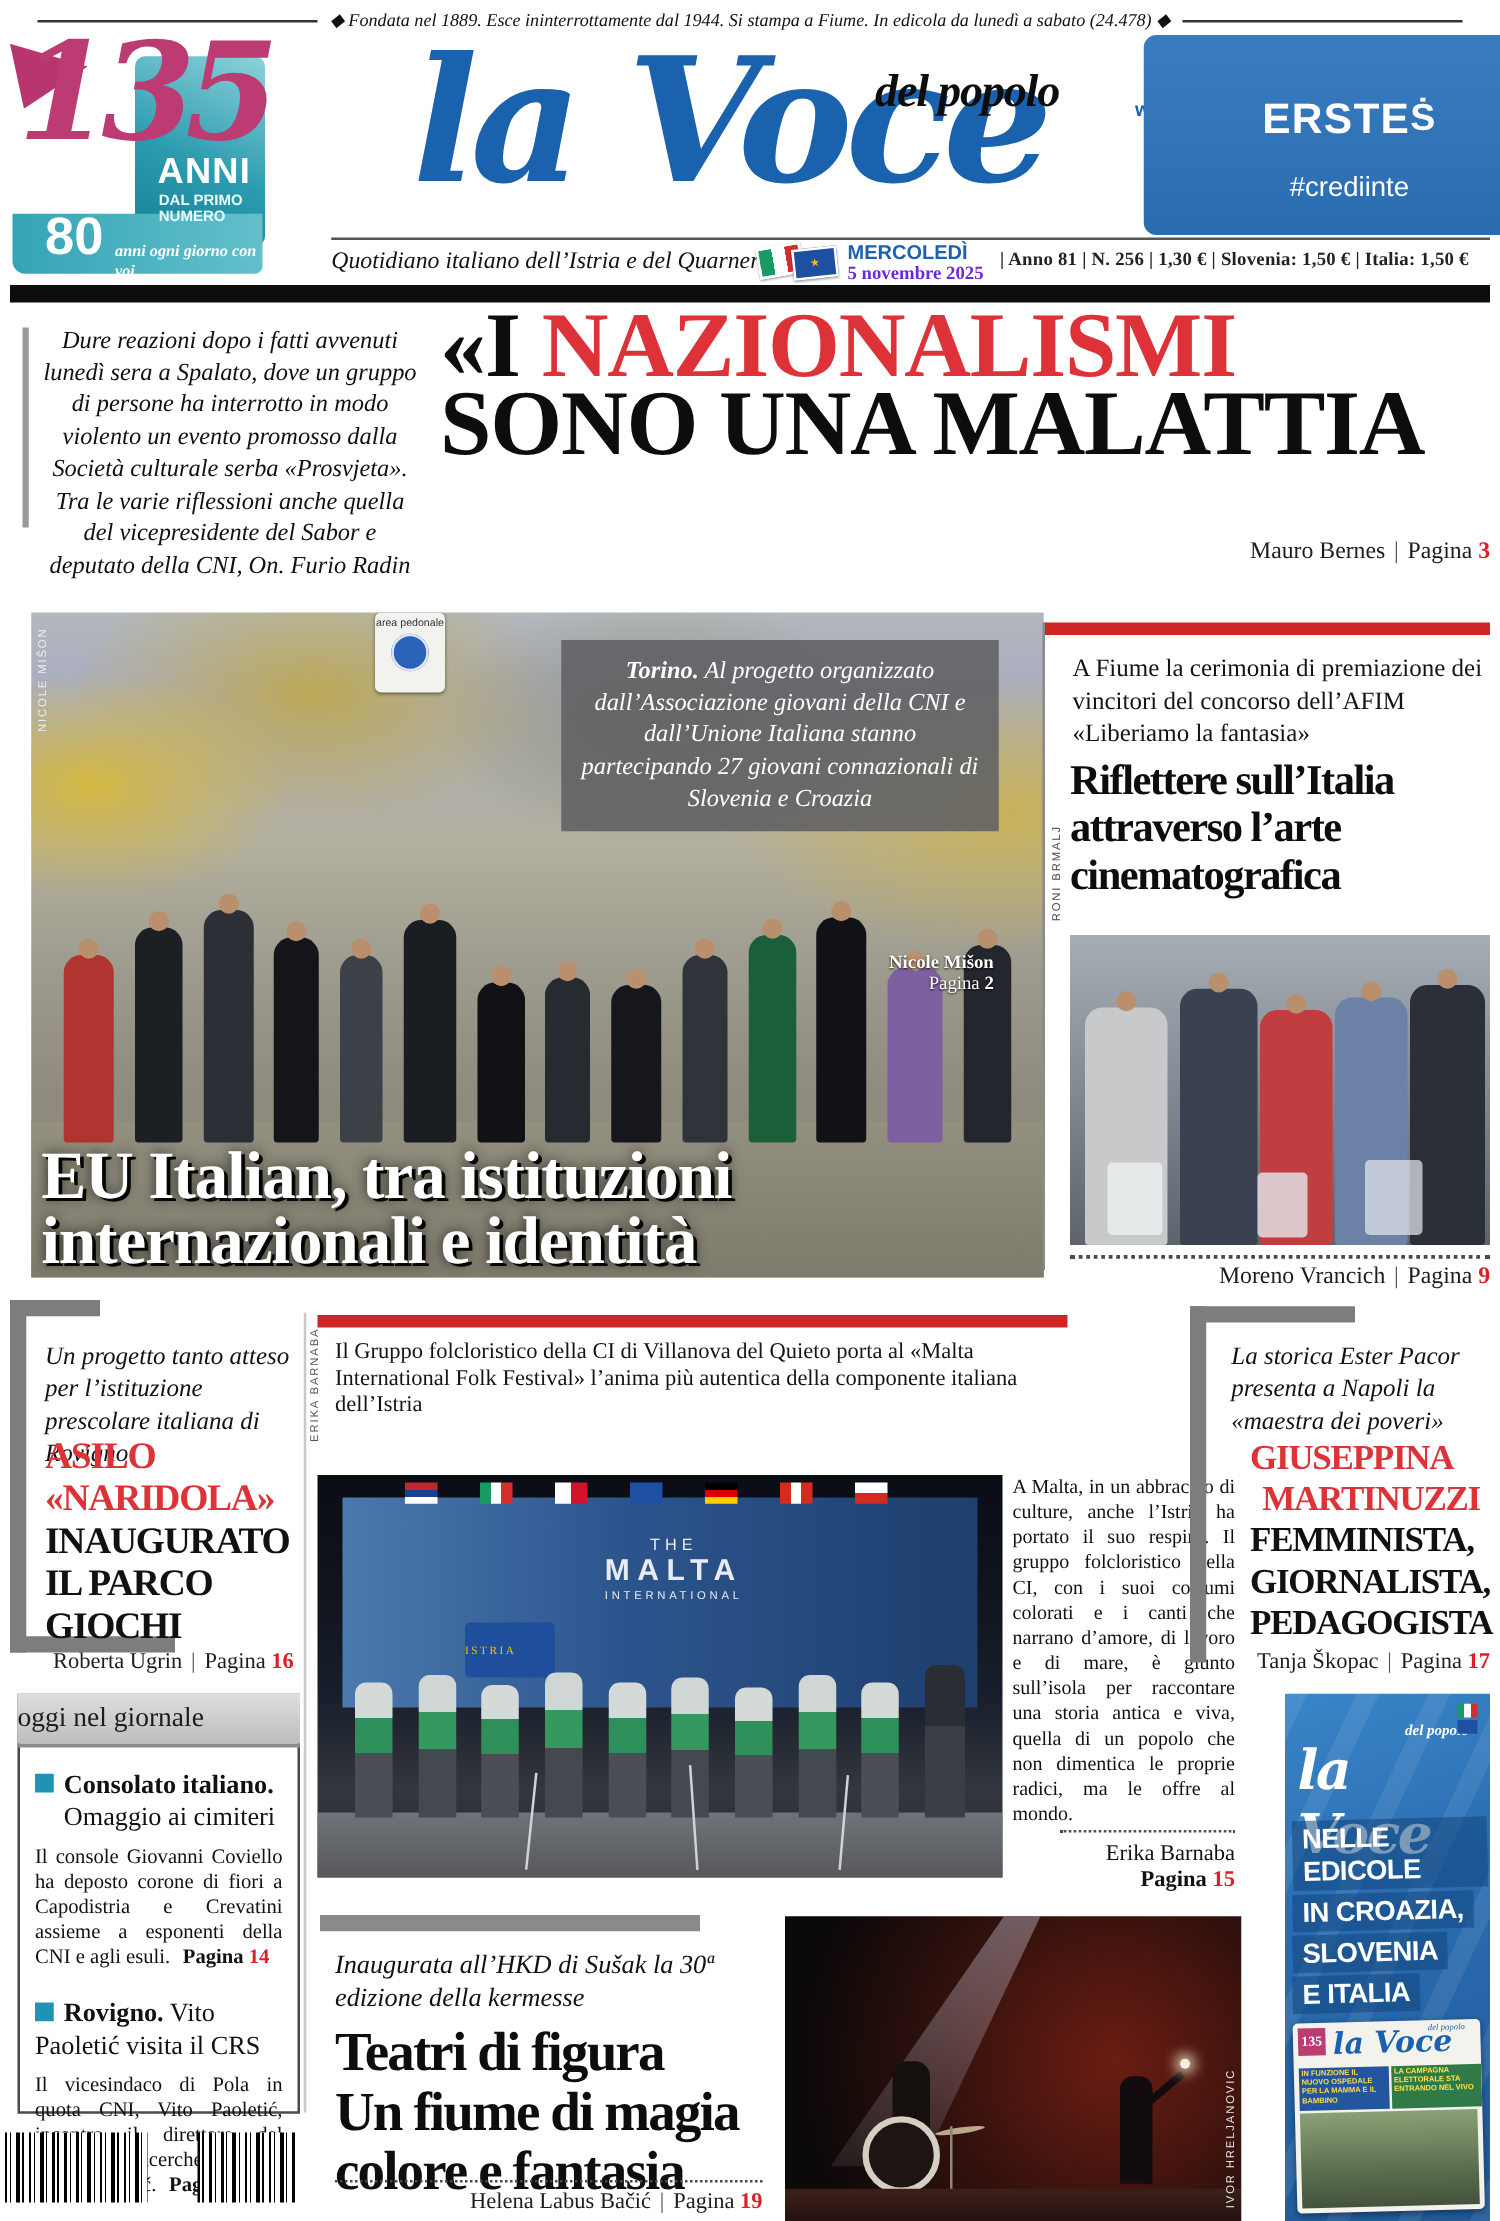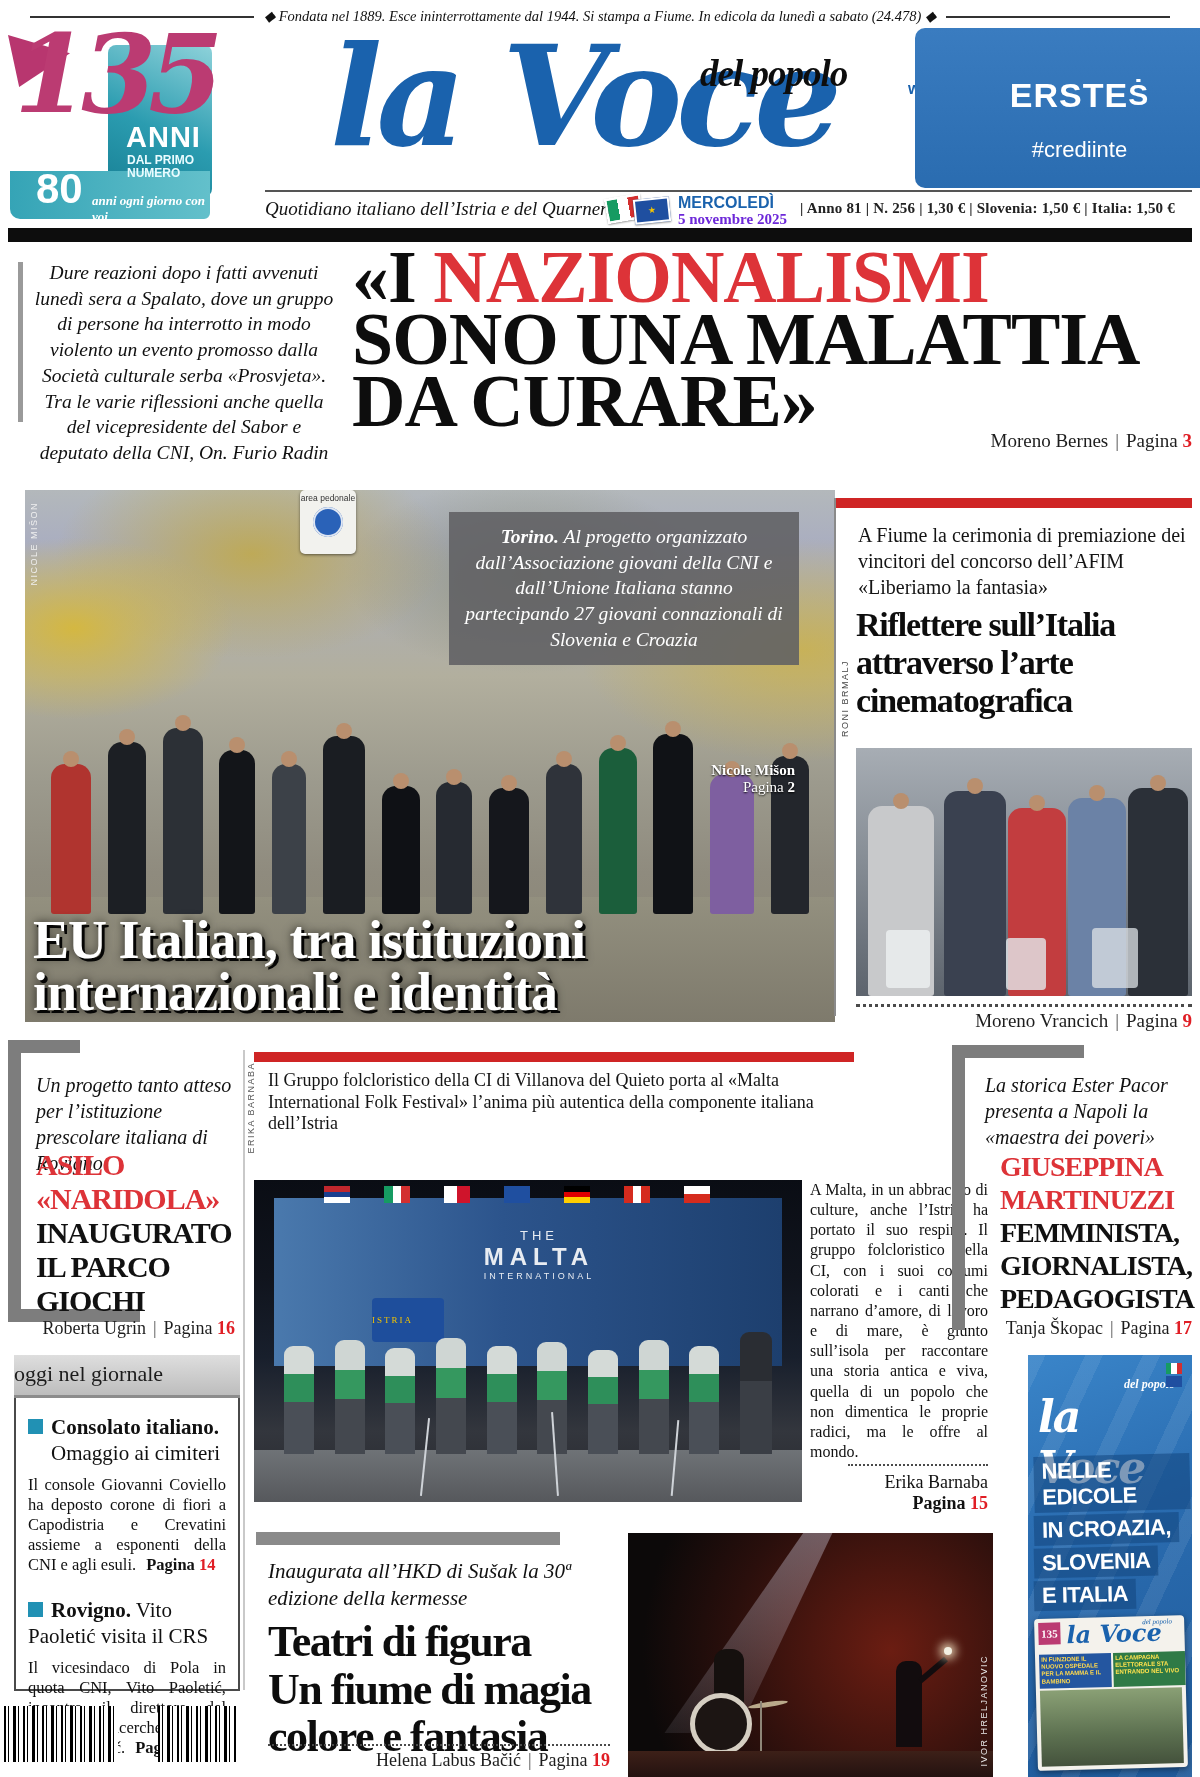--- a/index.html
+++ b/index.html
@@ -67,24 +67,23 @@
   <div class="abs" style="left:800px;top:200px;font-size:15px;font-weight:bold;color:#222;letter-spacing:0.2px;">| Anno 81 | N. 256 | 1,30 € | Slovenia: 1,50 € | Italia: 1,50 €</div>
 
   <div class="abs" style="left:8px;top:228px;width:1184px;height:14px;background:#0d0d0d;"></div>
 
   <div class="abs" style="left:18px;top:262px;width:5px;height:160px;background:#9a9a9a;"></div>
   <div class="abs ital" style="left:34px;top:260px;width:300px;font-size:19.5px;line-height:1.32;text-align:center;color:#101010;">Dure reazioni dopo i fatti avvenuti lunedì sera a Spalato, dove un gruppo di persone ha interrotto in modo violento un evento promosso dalla Società culturale serba «Prosvjeta». Tra le varie riflessioni anche quella del vicepresidente del Sabor e deputato della CNI, On. Furio Radin</div>
 
   <div class="abs slab" style="left:352px;top:246px;width:845px;font-size:74px;line-height:62px;white-space:nowrap;">
     <div><span style="color:#0d0d0d;">«I </span><span style="color:#dd3338;">NAZIONALISMI</span></div>
     <div style="color:#0d0d0d;">SONO UNA MALATTIA</div>
-    <div style="color:#0d0d0d;">DA CURARE»</div>
   </div>
   <div class="abs byline" style="right:8px;top:430px;text-align:right;">
-    <span>Moreno Bernes</span><span class="sep">|</span><span>Pagina</span> <span class="pgno">3</span>
+    <span>Mauro Bernes</span><span class="sep">|</span><span>Pagina</span> <span class="pgno">3</span>
   </div>
 
   <div class="abs photo" style="left:25px;top:490px;width:810px;height:532px;background:linear-gradient(180deg,#b3b8bb 0%,#aaaec0 10%,#b2af9e 35%,#9c9a8d 55%,#8f8b7e 72%,#86826f 100%);">
     <div class="abs" style="inset:0;background:
       radial-gradient(ellipse 230px 130px at 6% 26%,rgba(214,184,60,.95),transparent 70%),
       radial-gradient(ellipse 280px 150px at 28% 12%,rgba(196,168,54,.75),transparent 70%),
       radial-gradient(ellipse 260px 140px at 62% 16%,rgba(130,134,96,.6),transparent 70%),
       radial-gradient(ellipse 320px 160px at 96% 30%,rgba(205,178,70,.8),transparent 70%);"></div>
     <div class="abs" style="left:0;right:0;bottom:0;height:125px;background:linear-gradient(180deg,#93907f,#7e7a6c);"></div>
     <div class="abs" style="left:275px;top:0;width:56px;height:64px;background:#f2f2ee;border-radius:5px;box-shadow:0 1px 3px rgba(0,0,0,.5);text-align:center;">
@@ -202,21 +201,21 @@
   <div class="abs" style="left:808px;top:1472px;width:180px;text-align:right;font-size:18px;">
     <div>Erika Barnaba</div>
     <div><b>Pagina</b> <span class="pgno">15</span></div>
   </div>
 
   <div class="abs" style="left:952px;top:1045px;width:13px;height:285px;background:#7d7d7d;"></div>
   <div class="abs" style="left:952px;top:1045px;width:132px;height:13px;background:#7d7d7d;"></div>
   <div class="abs ital" style="left:985px;top:1072px;width:210px;font-size:20px;line-height:1.3;">La storica Ester Pacor presenta a Napoli la «maestra dei poveri»</div>
   <div class="abs slab" style="left:1000px;top:1150px;font-size:28px;line-height:33px;">
     <div style="color:#dd3338;">GIUSEPPINA</div>
-    <div style="color:#dd3338;">MARTINUZZI</div>
+    <div style="color:#dd3338;text-align:center;">MARTINUZZI</div>
     <div>FEMMINISTA,</div>
     <div>GIORNALISTA,</div>
     <div>PEDAGOGISTA</div>
   </div>
   <div class="abs byline" style="right:8px;top:1318px;font-size:18px;">
     <span>Tanja Škopac</span><span class="sep">|</span><span>Pagina</span> <span class="pgno">17</span>
   </div>
 
   <div class="abs" style="left:14px;top:1355px;width:222px;height:332px;border:2px solid #4a4a4a;background:#fff;">
     <div style="margin:-2px;height:40px;background:linear-gradient(180deg,#dedede,#bdbdbd);border-bottom:3px solid #8c8c8c;font-size:22px;line-height:38px;color:#1c1c1c;">oggi nel giornale</div>

